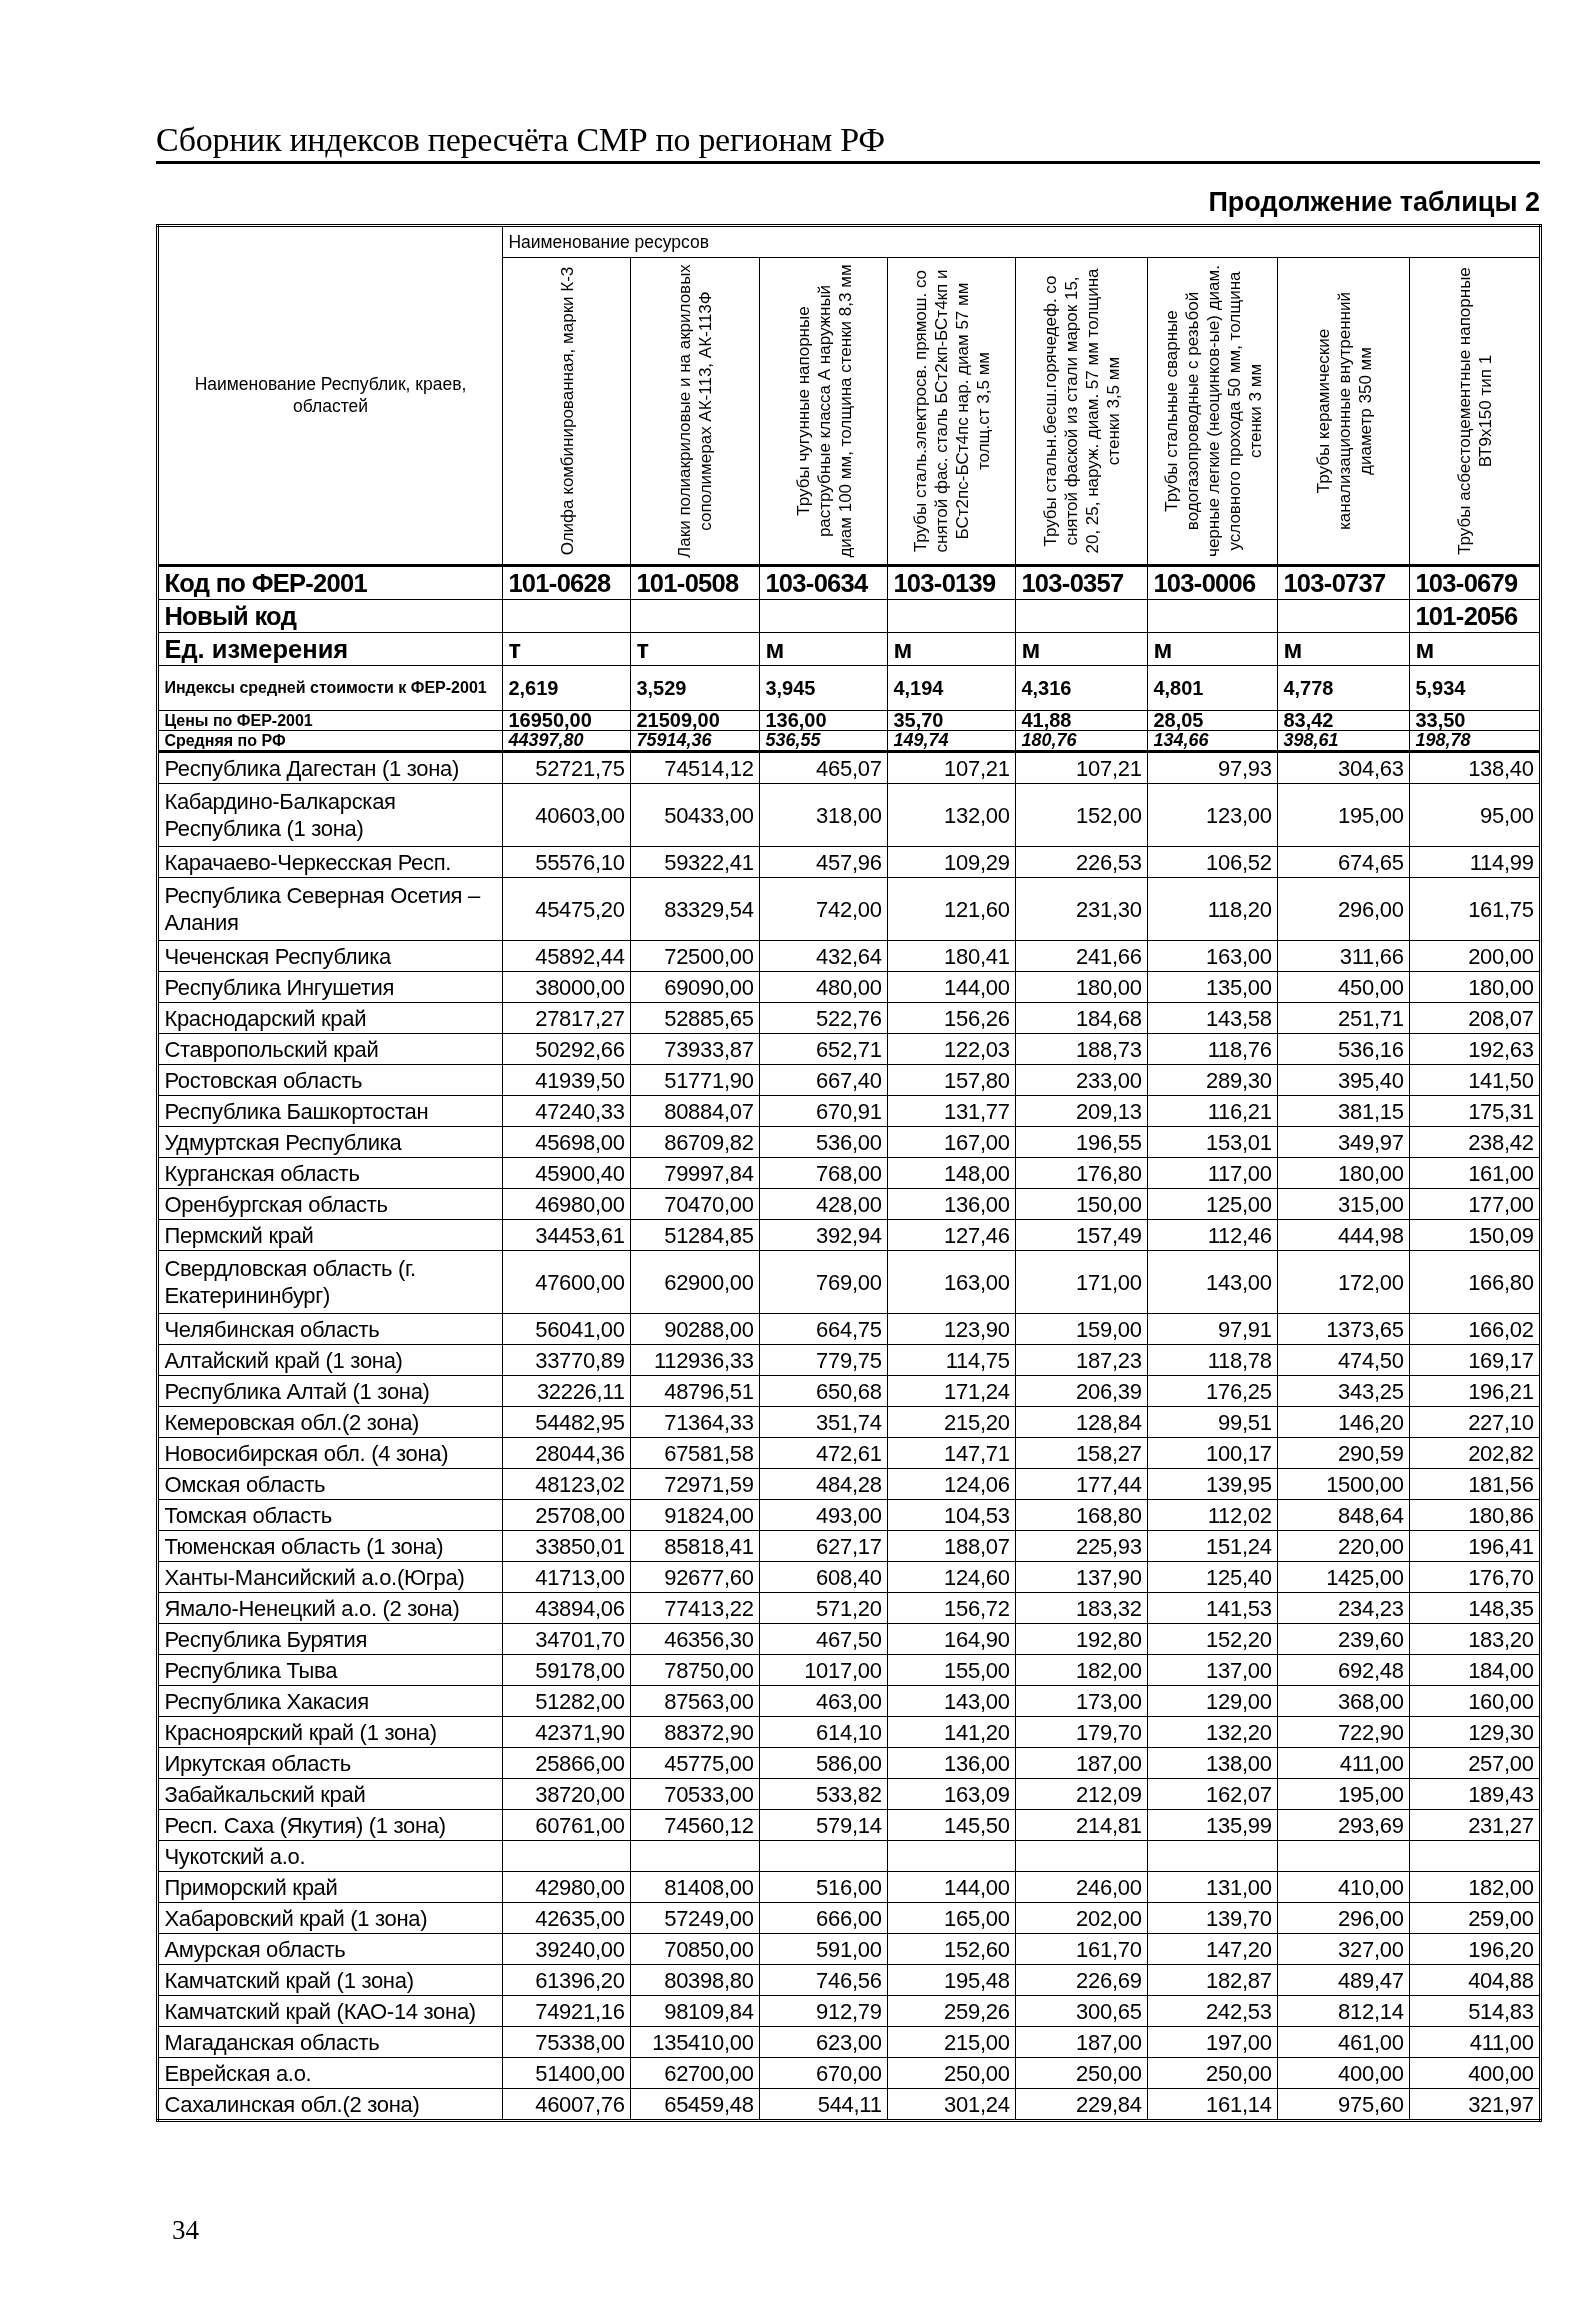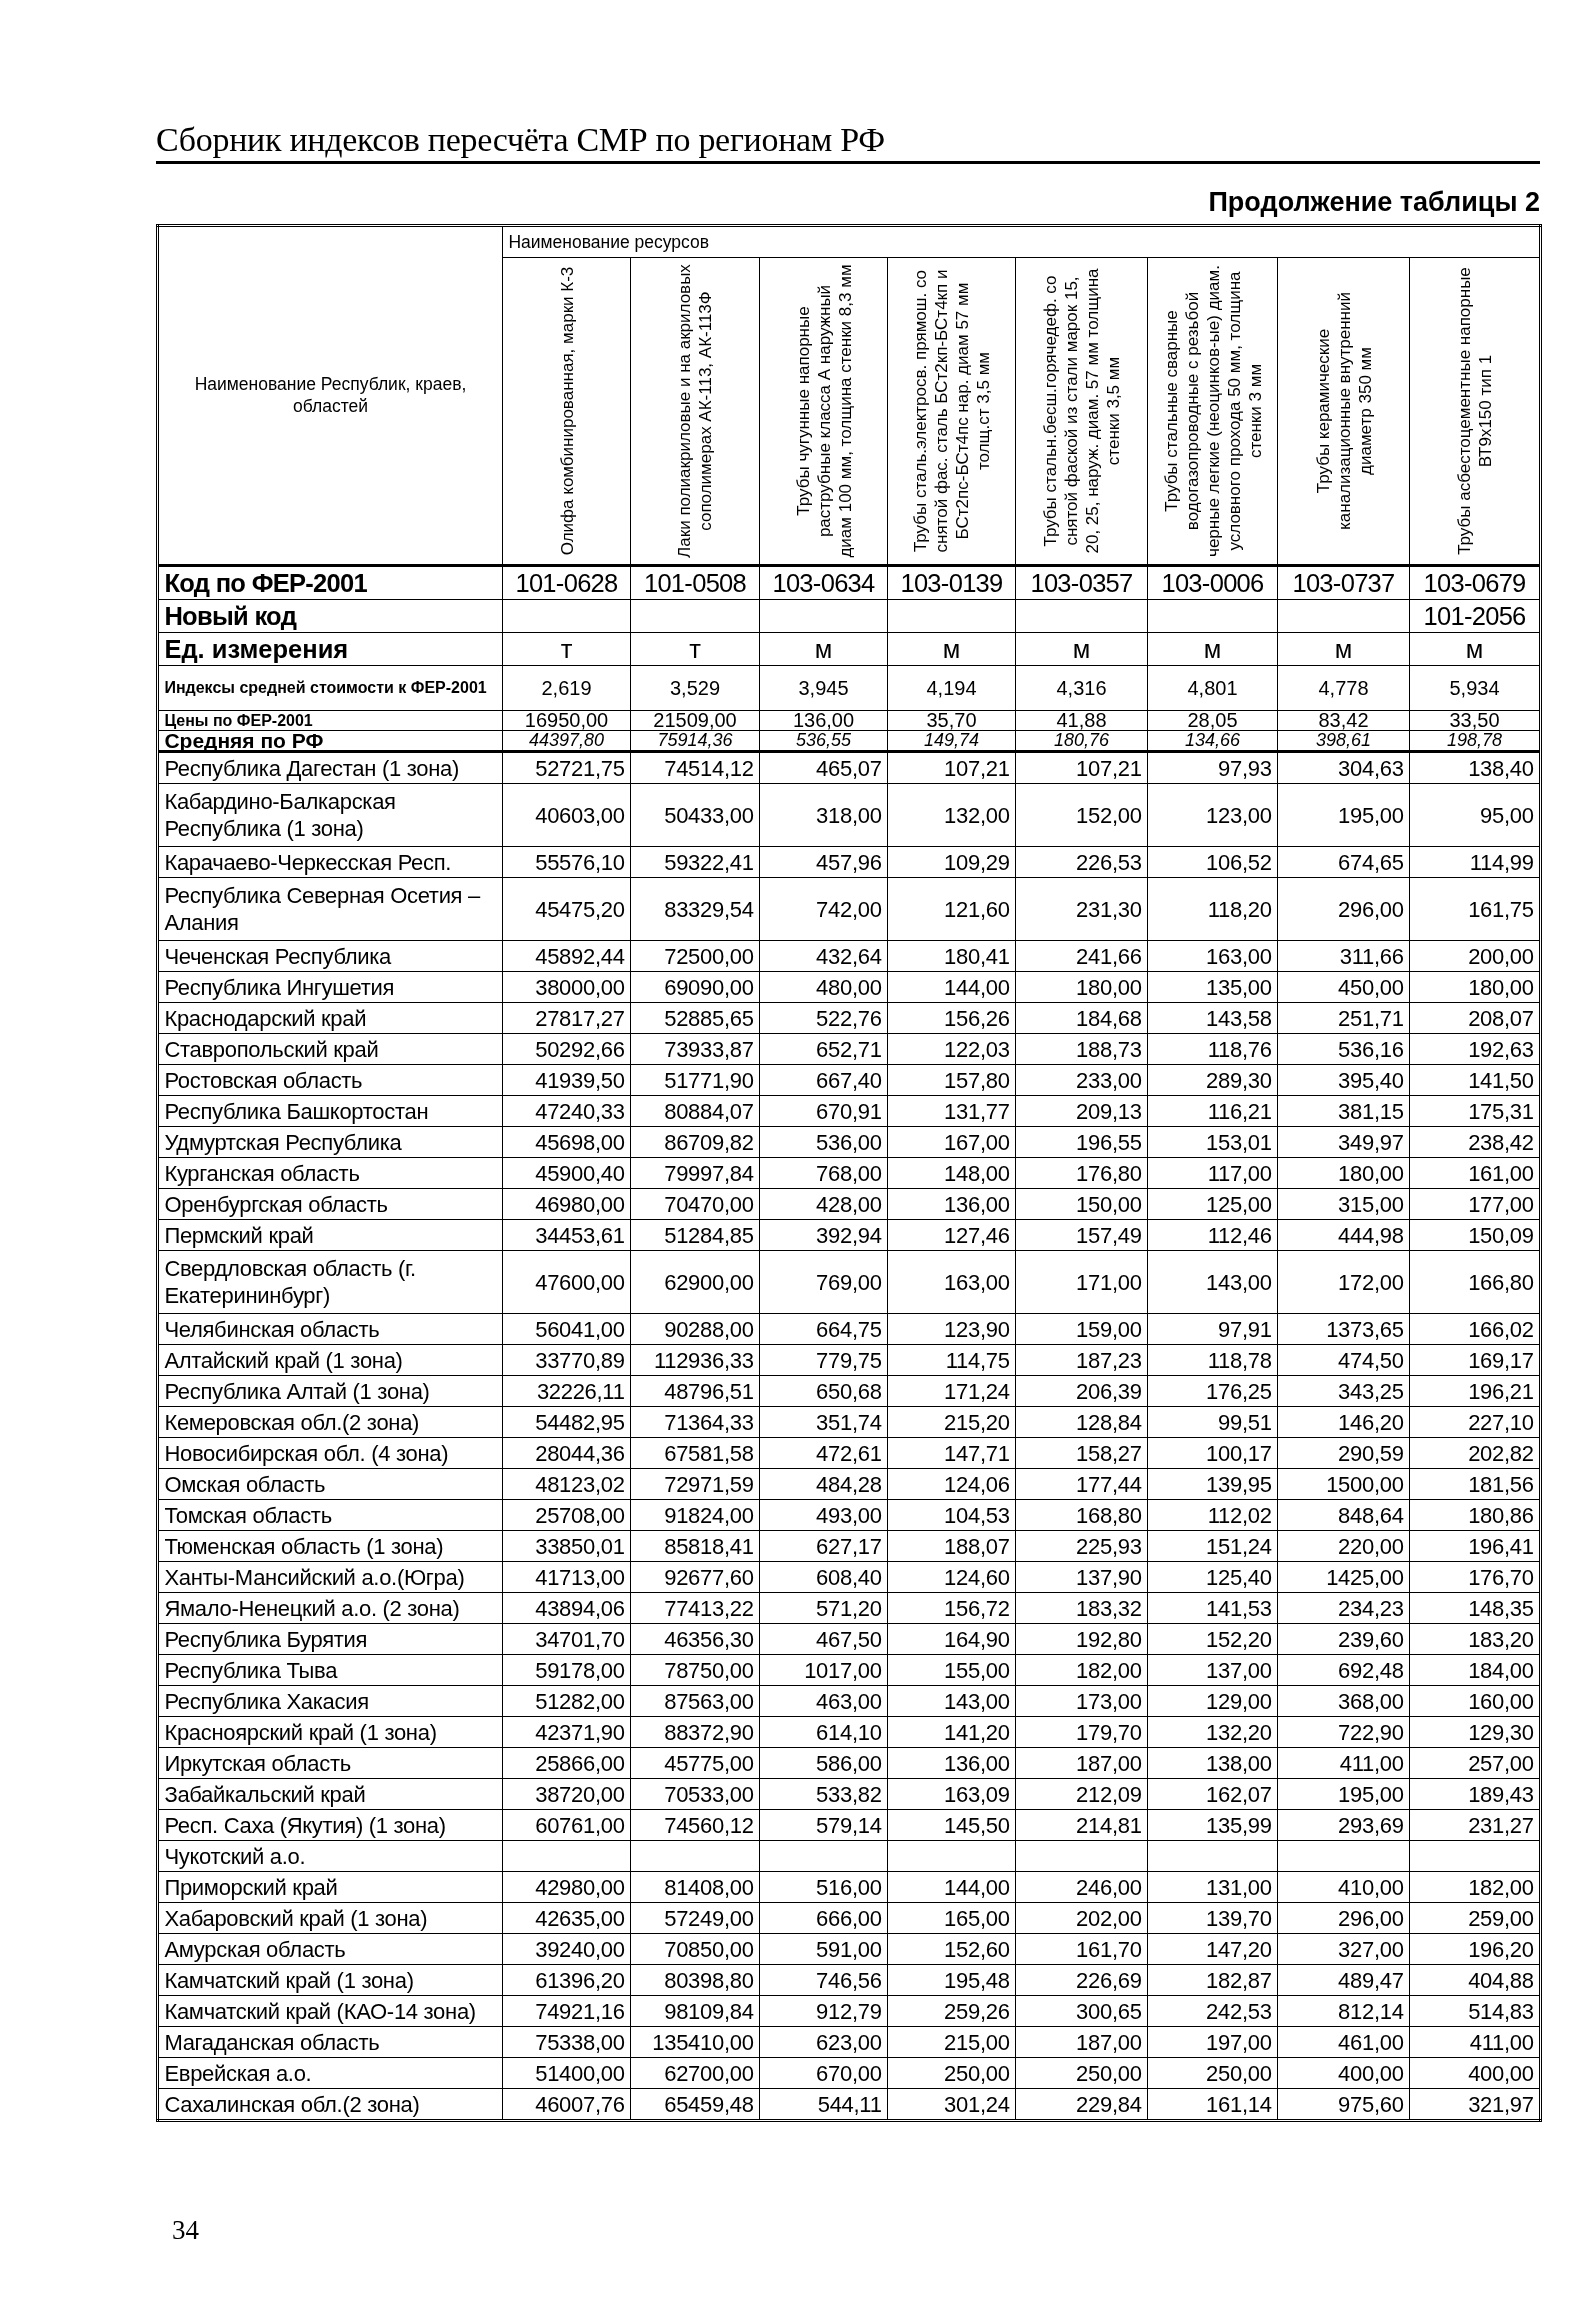--- a/index.html
+++ b/index.html
@@ -25,31 +25,31 @@
   .res-group { font-size: 17.5px; height: 30px; }
   .region-head { text-align: center; font-size: 17.5px; line-height: 21.5px; vertical-align: middle; }
   .rot-cell { height: 306px; padding: 0 !important; position: relative; }
   .rot-wrap {
     position: absolute; left: 50%; top: 50%;
     width: 296px; transform: translate(-50%, -50%) rotate(-90deg);
     text-align: center; font-size: 17px; line-height: 21px;
   }
   tr.thick-top td { border-top: 3.4px solid #000; }
   .meta-label { font-weight: bold; white-space: nowrap; }
-  .meta-val { font-weight: normal; text-align: center; white-space: nowrap; }
+  .meta-val { font-weight: bold; text-align: left; white-space: nowrap; }
   .r-code td { height: 32px; font-size: 25.5px; letter-spacing: -0.7px; }
   .r-new td { height: 32px; font-size: 25.5px; letter-spacing: -0.7px; }
   .r-unit td { height: 32px; font-size: 25.5px; }
   .r-idx td { height: 44px; }
   .r-idx .meta-label { font-size: 16px; line-height: 20px; white-space: normal; }
   .r-idx .meta-val { font-size: 20px; }
   .r-price td { height: 19px; font-size: 20px; line-height: 19px; }
   .r-price .meta-label { font-size: 16px; }
   .r-avg td { height: 19px; font-size: 18px; line-height: 19px; font-style: italic; }
-  .r-avg .meta-label { font-style: normal; font-size: 21px; }
+  .r-avg .meta-label { font-style: normal; font-size: 16px; }
   .r-avg td.meta-val { text-decoration: none; }
   .data td { font-size: 22px; line-height: 27px; height: 30px; }
   .data td.name { white-space: normal; letter-spacing: -0.3px; }
   .data td.num { text-align: right; white-space: nowrap; letter-spacing: -0.3px; }
   .data tr.dbl td { height: 62px; }
   .page-num {
     position: absolute; left: 172px; top: 2214px;
     font-family: "Liberation Serif", "DejaVu Serif", serif; font-size: 27px; line-height: 32px;
   }
 </style>

